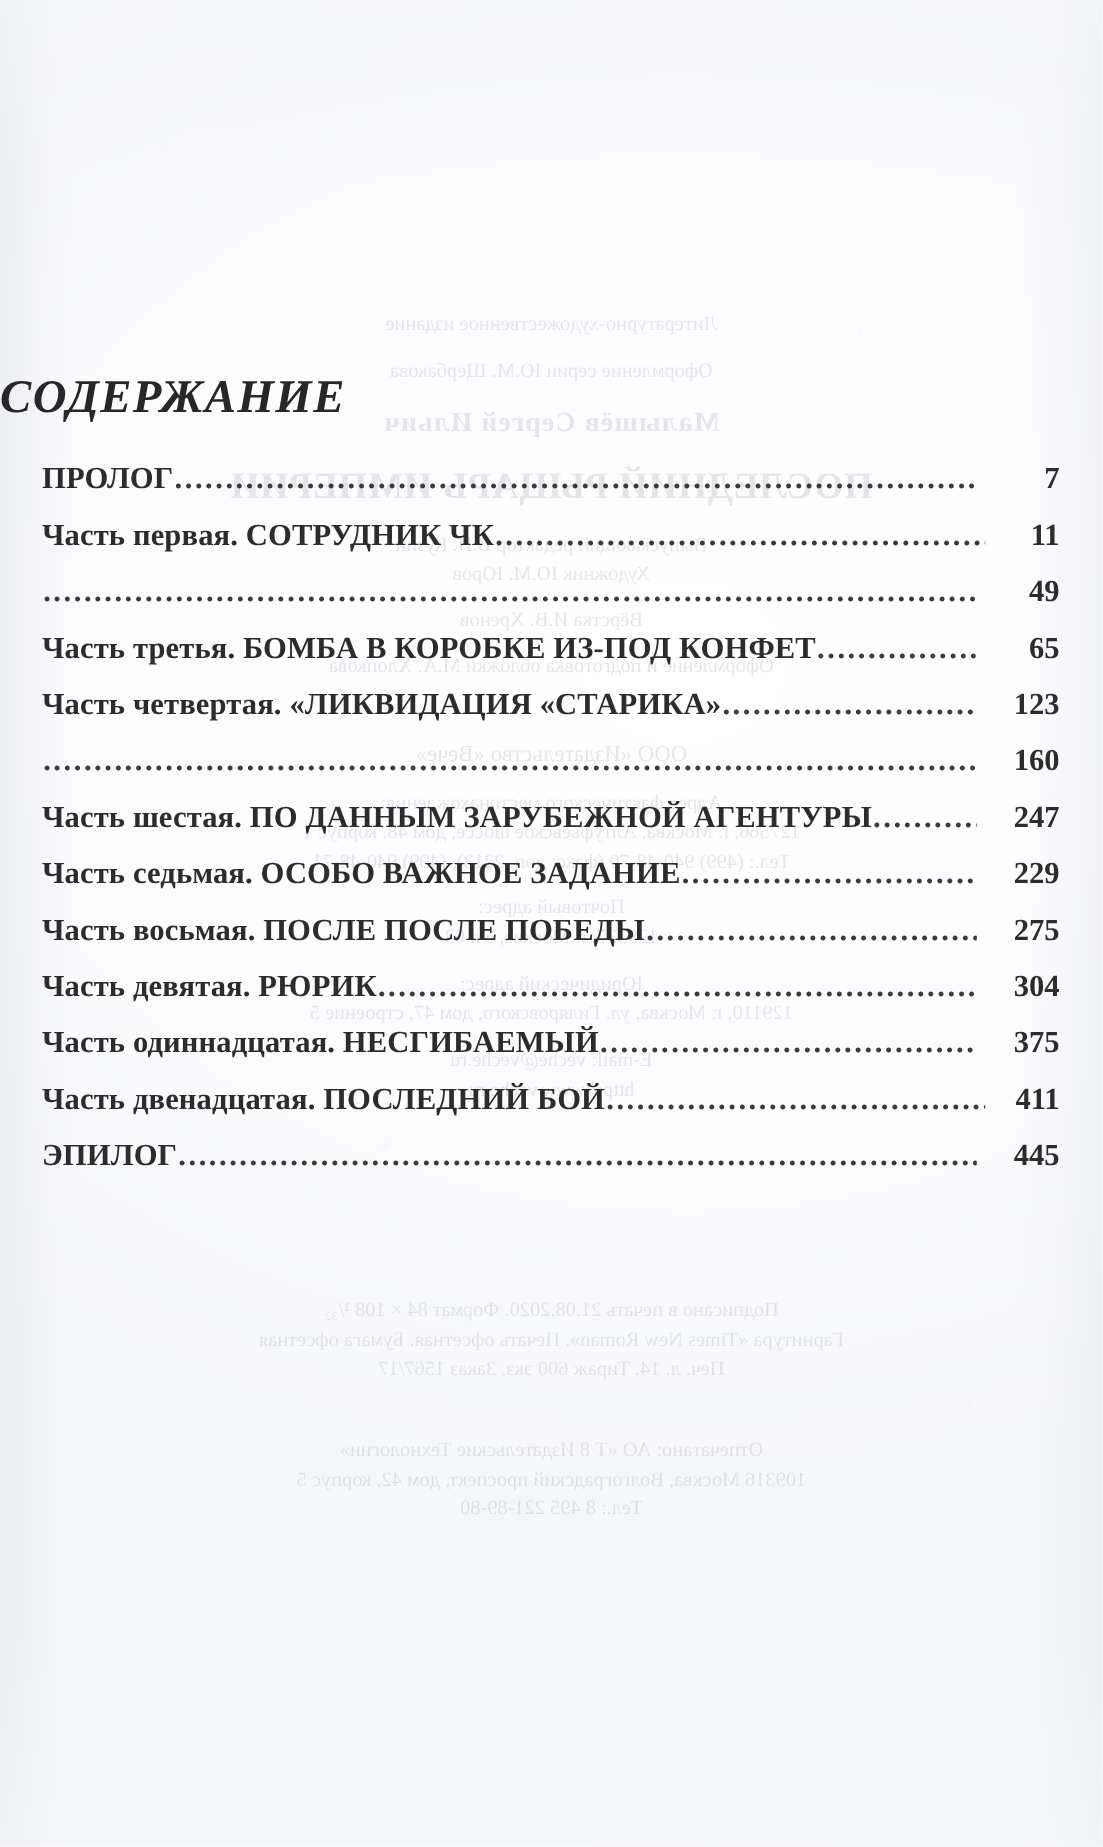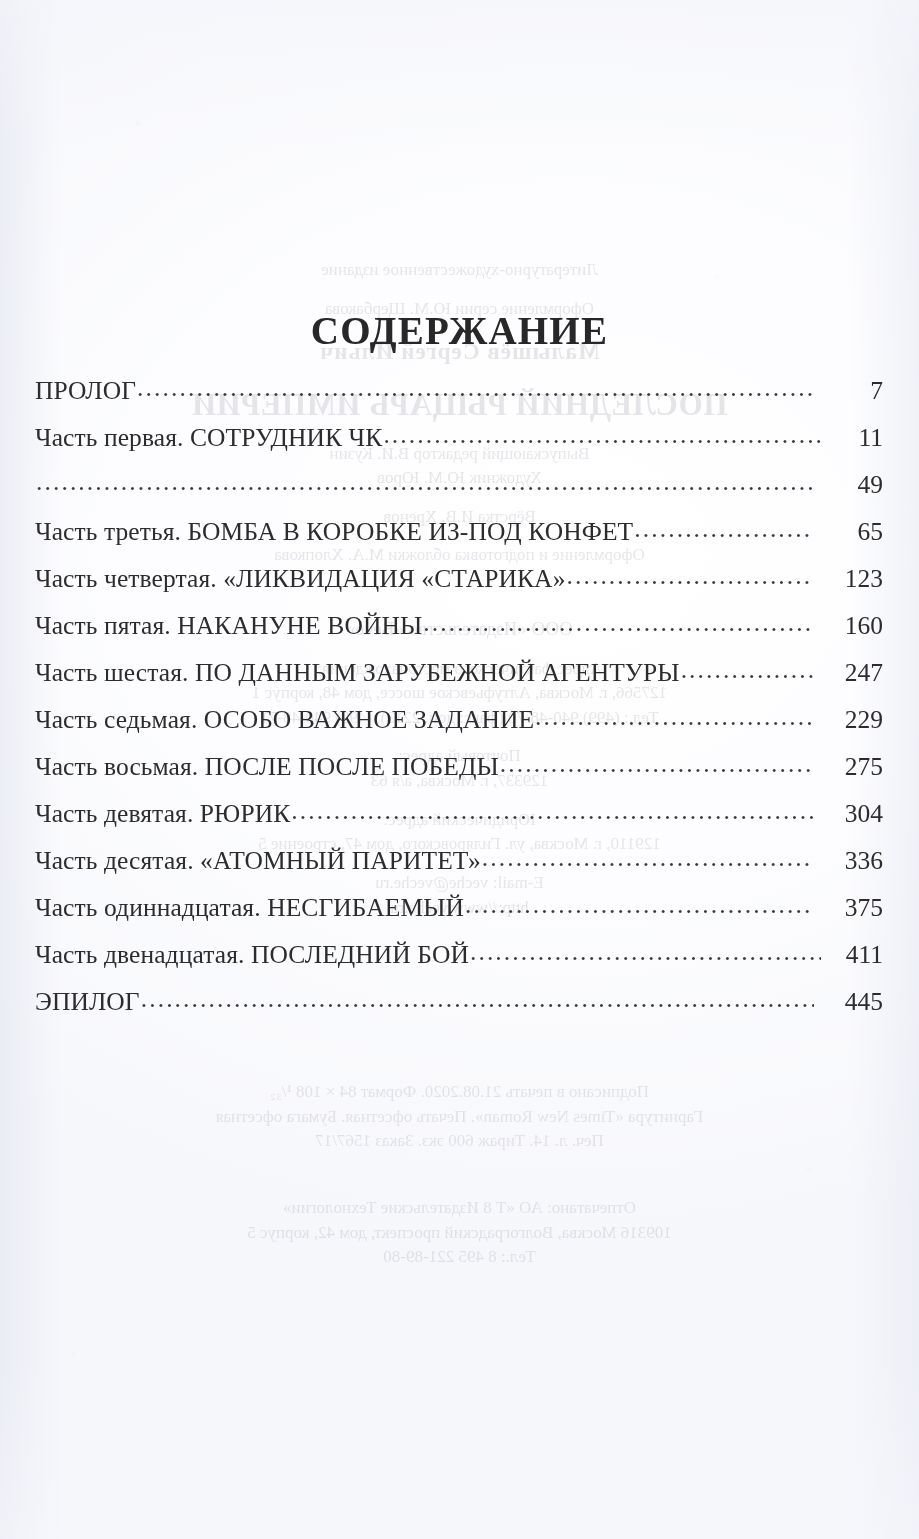--- a/index.html
+++ b/index.html
@@ -75,42 +75,44 @@
   .st-name   { font-size: 23px; font-weight: bold; letter-spacing: 1px; }
   .st-title  { font-size: 31px; font-weight: bold; letter-spacing: 0.5px; }
   .st-gap { height: 14px; }
 
   
   #toc-heading {
     position: absolute;
     top: 282px;
     left: 0;
     right: 0;
-    text-align: center;
+    text-align: left;
     font-size: 39px;
     font-weight: bold;
     letter-spacing: 1.2px;
     color: #272727;
     font-family: "Liberation Serif", "DejaVu Serif", serif;
+    font-style: italic;
   }
 
   
   #toc-list {
     position: absolute;
     top: 367px;
     left: 35px;
     width: 848px;
   }
   .toc-entry {
     display: flex;
-    align-items: center;
+    align-items: flex-end;
     height: 47px;
     color: #2c2c2c;
     font-size: 25.5px;
     white-space: nowrap;
+    font-weight: bold;
   }
   .toc-entry .label {
     flex: 0 0 auto;
     letter-spacing: 0.1px;
   }
   .toc-entry .leader {
     flex: 1 1 auto;
     overflow: hidden;
     margin: 0 1px;
     position: relative;
@@ -218,21 +220,20 @@
         <span class="label">Часть третья. БОМБА В КОРОБКЕ ИЗ-ПОД КОНФЕТ</span>
         <span class="leader"></span>
         <span class="pageno">65</span>
       </div>
       <div class="toc-entry">
         <span class="label">Часть четвертая. «ЛИКВИДАЦИЯ «СТАРИКА»</span>
         <span class="leader"></span>
         <span class="pageno">123</span>
       </div>
       <div class="toc-entry">
-        <span class="label">Часть пятая. НАКАНУНЕ ВОЙНЫ</span>
         <span class="leader"></span>
         <span class="pageno">160</span>
       </div>
       <div class="toc-entry">
         <span class="label">Часть шестая. ПО ДАННЫМ ЗАРУБЕЖНОЙ АГЕНТУРЫ</span>
         <span class="leader"></span>
         <span class="pageno">247</span>
       </div>
       <div class="toc-entry">
         <span class="label">Часть седьмая. ОСОБО ВАЖНОЕ ЗАДАНИЕ</span>
@@ -241,25 +242,20 @@
       </div>
       <div class="toc-entry">
         <span class="label">Часть восьмая. ПОСЛЕ ПОСЛЕ ПОБЕДЫ</span>
         <span class="leader"></span>
         <span class="pageno">275</span>
       </div>
       <div class="toc-entry">
         <span class="label">Часть девятая. РЮРИК</span>
         <span class="leader"></span>
         <span class="pageno">304</span>
-      </div>
-      <div class="toc-entry">
-        <span class="label">Часть десятая. «АТОМНЫЙ ПАРИТЕТ»</span>
-        <span class="leader"></span>
-        <span class="pageno">336</span>
       </div>
       <div class="toc-entry">
         <span class="label">Часть одиннадцатая. НЕСГИБАЕМЫЙ</span>
         <span class="leader"></span>
         <span class="pageno">375</span>
       </div>
       <div class="toc-entry tight">
         <span class="label">Часть двенадцатая. ПОСЛЕДНИЙ БОЙ</span>
         <span class="leader"></span>
         <span class="pageno">411</span>

